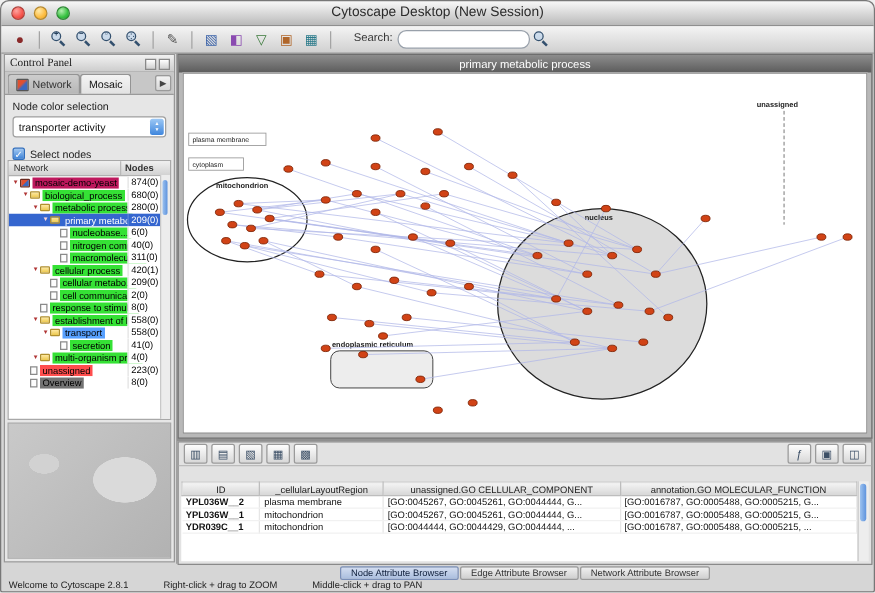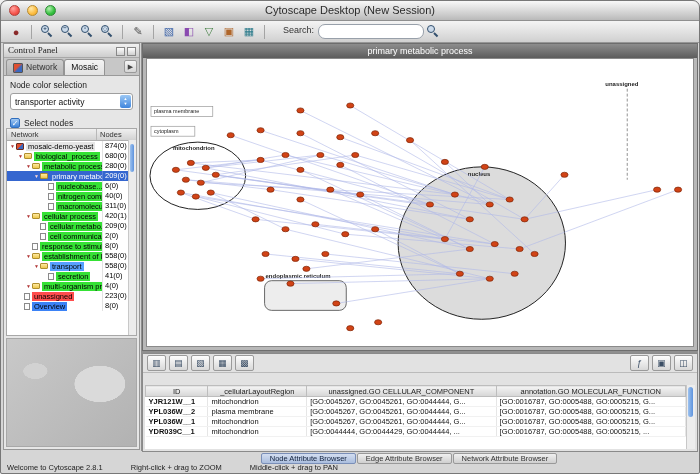--- a/index.html
+++ b/index.html
@@ -57,21 +57,21 @@
           background:linear-gradient(#9cc8f5,#3f86dd);color:#fff;font-size:4px;line-height:4.5px;
           display:flex;flex-direction:column;align-items:center;justify-content:center;}
   .checkbox-row{display:flex;align-items:center;gap:4px;margin:8px 0 0;}
   .checkbox{width:10px;height:10px;border-radius:2px;background:linear-gradient(#a3c9f2,#3b82d8);
             border:1px solid #2f6dbd;color:#fff;font-size:8px;line-height:10px;text-align:center;box-sizing:border-box;}
   .checkbox.checked::after{content:"✓";}
   .cp-label2{font-size:8.5px;color:#222;}
   .tree-panel{position:absolute;left:2px;right:2px;top:84px;height:208px;background:#fff;border:1px solid #a8a8a8;box-sizing:border-box;}
   .tree-head{height:11px;display:flex;background:linear-gradient(#f0f0f0,#d2d2d2);border-bottom:1px solid #b0b0b0;font-size:7.5px;color:#333;}
   .th-net{flex:1;padding-left:4px;border-right:1px solid #b8b8b8;line-height:11px;}
-  .th-nodes{width:36px;padding-left:3px;line-height:11px;}
+  .th-nodes{width:36px;padding-left:3px;line-height:11px;font-weight:bold;}
   .tree-body{position:relative;overflow:hidden;height:185px;}
   .tree-row{position:relative;height:10px;display:flex;align-items:center;font-size:7.5px;color:#000;white-space:nowrap;overflow:hidden;}
   .tree-row.sel{background:#3566cf;color:#fff;}
   .tind{display:inline-block;height:1px;flex:none;}
   .tex{width:7px;font-size:5px;color:#b03535;flex:none;text-align:center;}
   .tree-row.sel .tex{color:#ffd7d7;}
   .ticon{flex:none;margin-right:2px;box-sizing:border-box;}
   .ticon.folder{width:8px;height:6px;background:linear-gradient(#ffe9a0,#ecc84e);border:1px solid #b08f2e;border-radius:1px;}
   .ticon.network{width:8px;height:7px;background:linear-gradient(135deg,#e05030 45%,#3a68c0 55%);border:1px solid #6a2a20;border-radius:1px;}
   .ticon.leaf{width:6px;height:7px;background:#fdfdfd;border:1px solid #8a8a8a;}
@@ -110,21 +110,21 @@
   .dp-table th{background:linear-gradient(#f4f4f4,#d6d6d6);border:1px solid #bdbdbd;font-weight:normal;
                height:10px;padding:0 2px;text-align:center;color:#222;overflow:hidden;white-space:nowrap;}
   .dp-table td{border-right:1px solid #e6e6e6;border-bottom:1px solid #f1f1f1;padding:0 3px;height:9px;
                white-space:nowrap;overflow:hidden;color:#111;}
   .dp-table td:first-child{font-weight:bold;}
   col.c1{width:62px;}col.c2{width:98px;}col.c3{width:188px;}col.c4{width:188px;}
   .dp-scroll{position:absolute;right:2px;top:31px;bottom:2px;width:8px;background:#ededed;border-left:1px solid #c8c8c8;}
   .dp-scroll i{position:absolute;top:2px;left:1px;width:5px;height:30px;border-radius:3px;
                background:linear-gradient(90deg,#9dc2ef,#5e93dd);display:block;}
   
-  .bottom-tabs{position:absolute;left:130px;width:556px;top:452px;height:11px;display:flex;
+  .bottom-tabs{position:absolute;left:141px;width:556px;top:452px;height:11px;display:flex;
                justify-content:center;gap:1px;}
   .btab{font-size:7.5px;line-height:10px;padding:0 8px;background:linear-gradient(#f0f0f0,#cfcfcf);
         border:1px solid #999;border-radius:2px;color:#333;}
   .btab.selected{background:linear-gradient(#d3ddf0,#aabede);border-color:#7a8fb8;color:#10203c;}
   .statusbar{position:absolute;left:0;right:0;bottom:0;height:11px;display:flex;align-items:center;
              padding-left:6px;font-size:7.5px;color:#222;}
   .statusbar span{margin-right:28px;}
 </style>
 </head>
 <body>
@@ -219,21 +219,21 @@
     <div class="tree-panel">
       <div class="tree-head">
         <span class="th-net">Network</span>
         <span class="th-nodes">Nodes</span>
       </div>
       <div class="tree-body">
           <div class="tree-row">
             <span class="tind" style="width: 2px;"></span>
             <span class="tex">▼</span>
             <span class="ticon network"></span>
-            <span class="tlabel" style="background: #e5e5e5;">mosaic-demo-yeast</span>
+            <span class="tlabel" style="background: #be185d;">mosaic-demo-yeast</span>
             <span class="tcount">874(0)</span>
           </div>
           <div class="tree-row">
             <span class="tind" style="width: 10px;"></span>
             <span class="tex">▼</span>
             <span class="ticon folder"></span>
             <span class="tlabel" style="background: rgb(53, 225, 53);">biological_process</span>
             <span class="tcount">680(0)</span>
           </div>
           <div class="tree-row">
@@ -331,21 +331,21 @@
             <span class="tind" style="width: 10px;"></span>
             <span class="tex"></span>
             <span class="ticon leaf"></span>
             <span class="tlabel" style="background: rgb(255, 77, 77);">unassigned</span>
             <span class="tcount">223(0)</span>
           </div>
           <div class="tree-row">
             <span class="tind" style="width: 10px;"></span>
             <span class="tex"></span>
             <span class="ticon leaf"></span>
-            <span class="tlabel" style="background: #3b82f6;">Overview</span>
+            <span class="tlabel" style="background: #737373;">Overview</span>
             <span class="tcount">8(0)</span>
           </div>
         </div>
       <div class="tree-scroll">
           <i></i>
         </div>
     </div>
     <div class="overview"></div>
   </div>
 
@@ -511,26 +511,20 @@
         <thead>
             <tr>
               <th>ID</th>
               <th>_cellularLayoutRegion</th>
               <th>unassigned.GO CELLULAR_COMPONENT</th>
               <th>annotation.GO MOLECULAR_FUNCTION</th>
             </tr>
           </thead>
         <tbody>
             <tr>
-              <td>YJR121W__1</td>
-              <td>mitochondrion</td>
-              <td>[GO:0045267, GO:0045261, GO:0044444, G...</td>
-              <td>[GO:0016787, GO:0005488, GO:0005215, G...</td>
-            </tr>
-            <tr>
               <td>YPL036W__2</td>
               <td>plasma membrane</td>
               <td>[GO:0045267, GO:0045261, GO:0044444, G...</td>
               <td>[GO:0016787, GO:0005488, GO:0005215, G...</td>
             </tr>
             <tr>
               <td>YPL036W__1</td>
               <td>mitochondrion</td>
               <td>[GO:0045267, GO:0045261, GO:0044444, G...</td>
               <td>[GO:0016787, GO:0005488, GO:0005215, G...</td>

